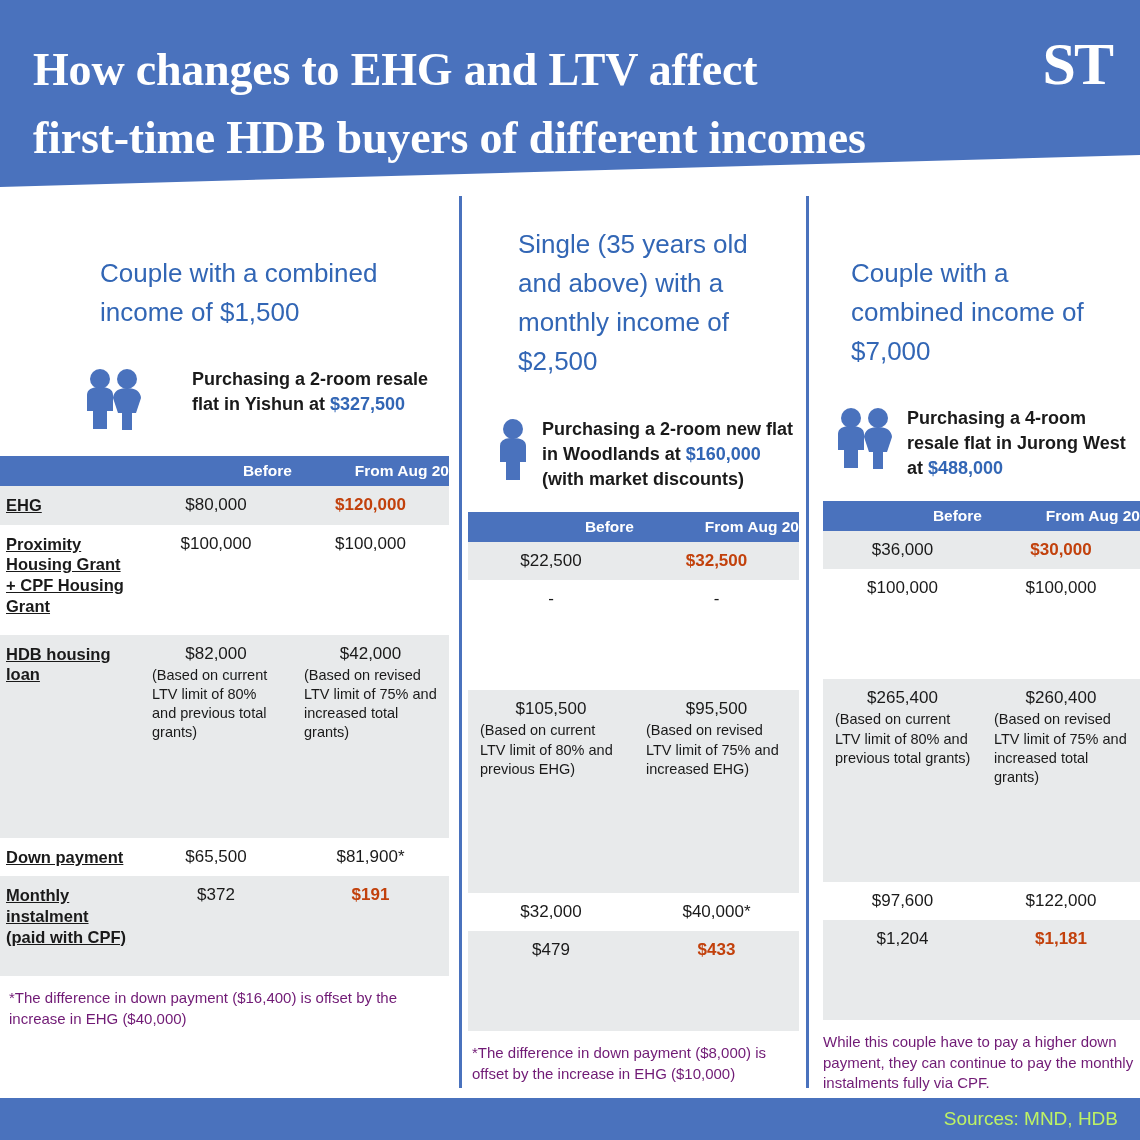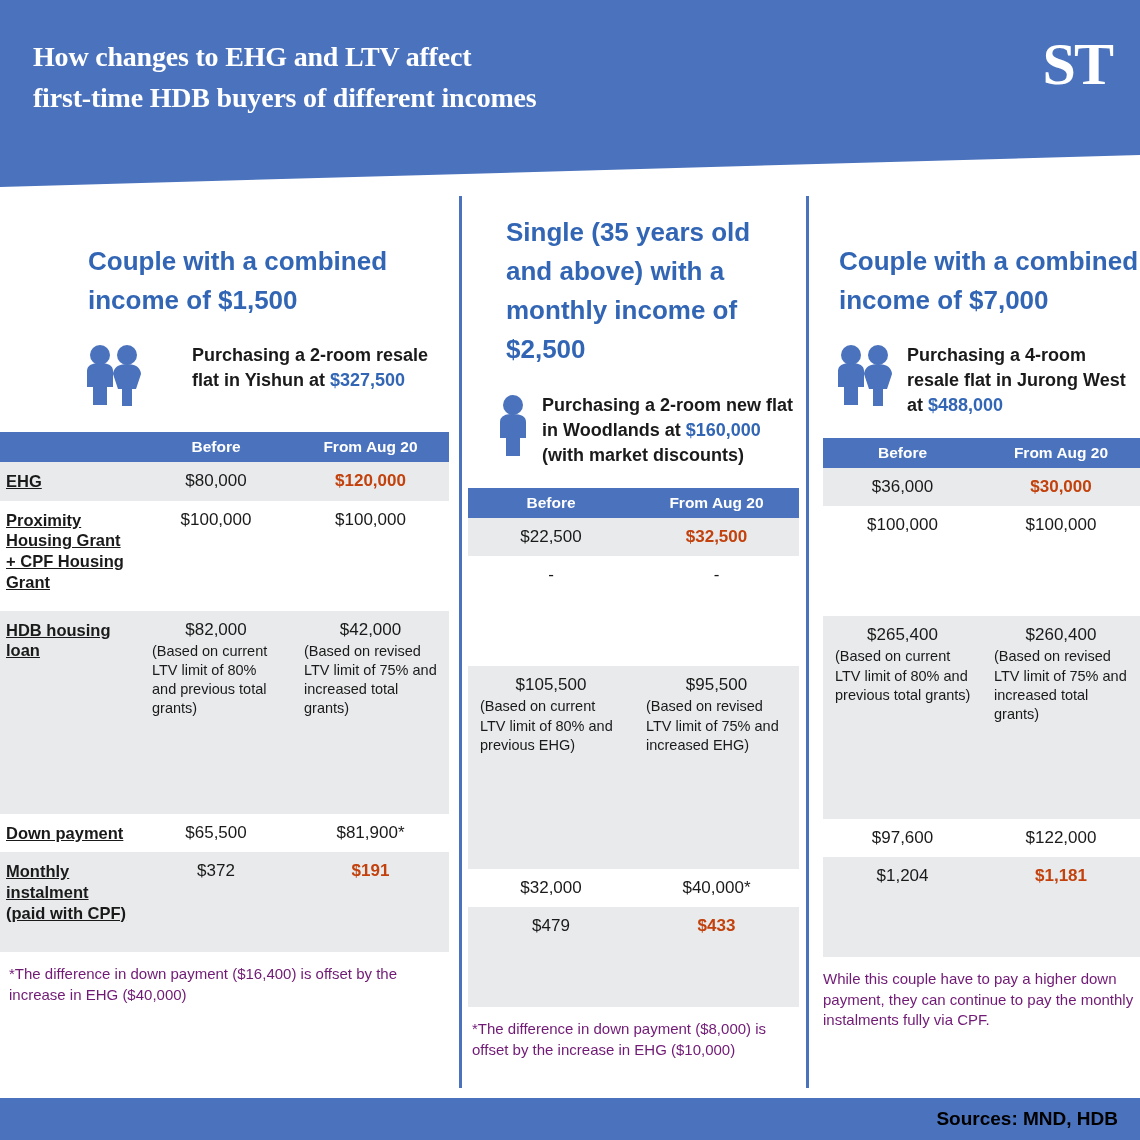--- a/index.html
+++ b/index.html
@@ -33,21 +33,21 @@
     clip-path: polygon(0 32px, 1140px 0px, 1140px 50px, 0 50px);
   }
   .header-title {
     position: absolute;
     left: 33px;
     top: 36px;
     width: 1000px;
     color: #ffffff;
     font-family: "Liberation Serif", serif;
     font-weight: bold;
-    font-size: 28px;
+    font-size: 46px;
     line-height: 1.47;
     letter-spacing: -0.2px;
   }
   .st-logo {
     position: absolute;
     right: 28px;
     top: 34px;
     color: #ffffff;
     font-family: "Liberation Serif", serif;
     font-weight: bold;
@@ -70,23 +70,23 @@
     top: 196px;
     width: 3px;
     background: #4a72bd;
   }
   .div-1 { left: 459px; height: 892px; }
   .div-2 { left: 806px; height: 892px; }
 
   .col-title {
     color: #3266b5;
     font-size: 26px;
-    font-weight: bold;
+    font-weight: normal;
     line-height: 1.5;
-    margin: 0;
+    margin: 12px;
   }
   .c1 .col-title { padding: 37px 0 0 88px; }
   .c2 .col-title { padding: 8px 0 0 43px; }
   .c3 .col-title { padding: 37px 0 0 28px; }
 
   
   .purchase {
     display: flex;
     align-items: flex-start;
     gap: 12px;
@@ -114,21 +114,21 @@
   }
   .c1 table { margin: 21px 0 0 0; width: 449px; }
   .c2 table { margin: 21px 0 0 5px; width: 331px; }
   .c3 table { margin: 21px 0 0 12px; width: 317px; }
 
   thead th {
     background: #4a72bd;
     color: #ffffff;
     font-size: 15.5px;
     font-weight: bold;
-    text-align: center;
+    text-align: right;
     height: 30px;
     padding: 0;
     border: 0;
   }
   thead th.head-blank { background: #4a72bd; }
 
   tbody td {
     vertical-align: top;
     padding: 9px 10px 9px 10px;
     border: 0;
@@ -174,23 +174,23 @@
     position: absolute;
     left: 0; bottom: 0;
     width: 1140px;
     height: 42px;
     background: #4a72bd;
   }
   .footer-text {
     position: absolute;
     right: 22px;
     top: 10px;
-    color: #000000;
+    color: #bef264;
     font-size: 19px;
-    font-weight: bold;
+    font-weight: normal;
   }
 </style>
 </head>
 <body>
 
 <div class="header">
   <div class="header-title">
     <div>How changes to EHG and LTV affect</div>
     <div>first-time HDB buyers of different incomes</div>
   </div>

